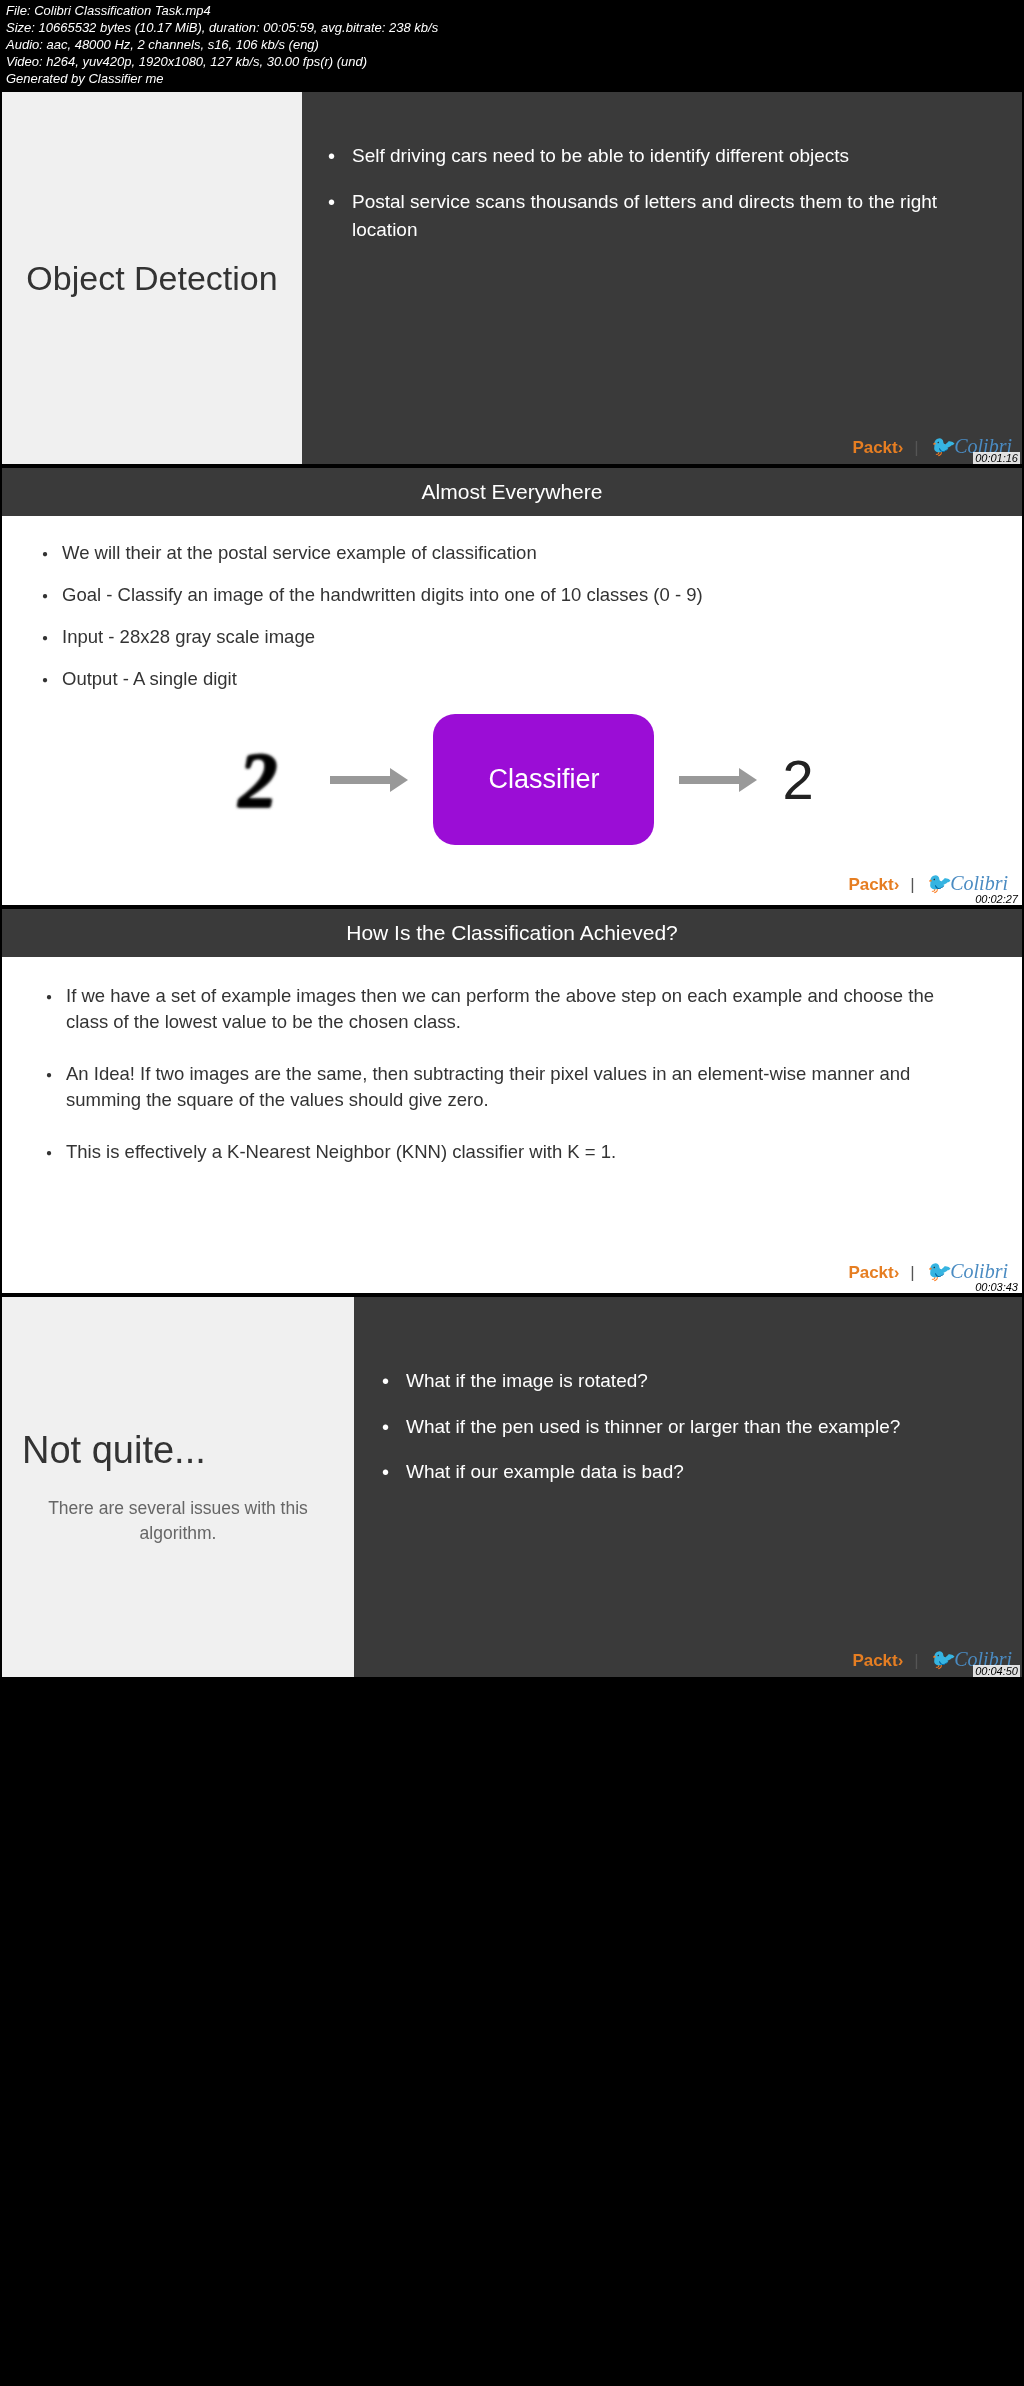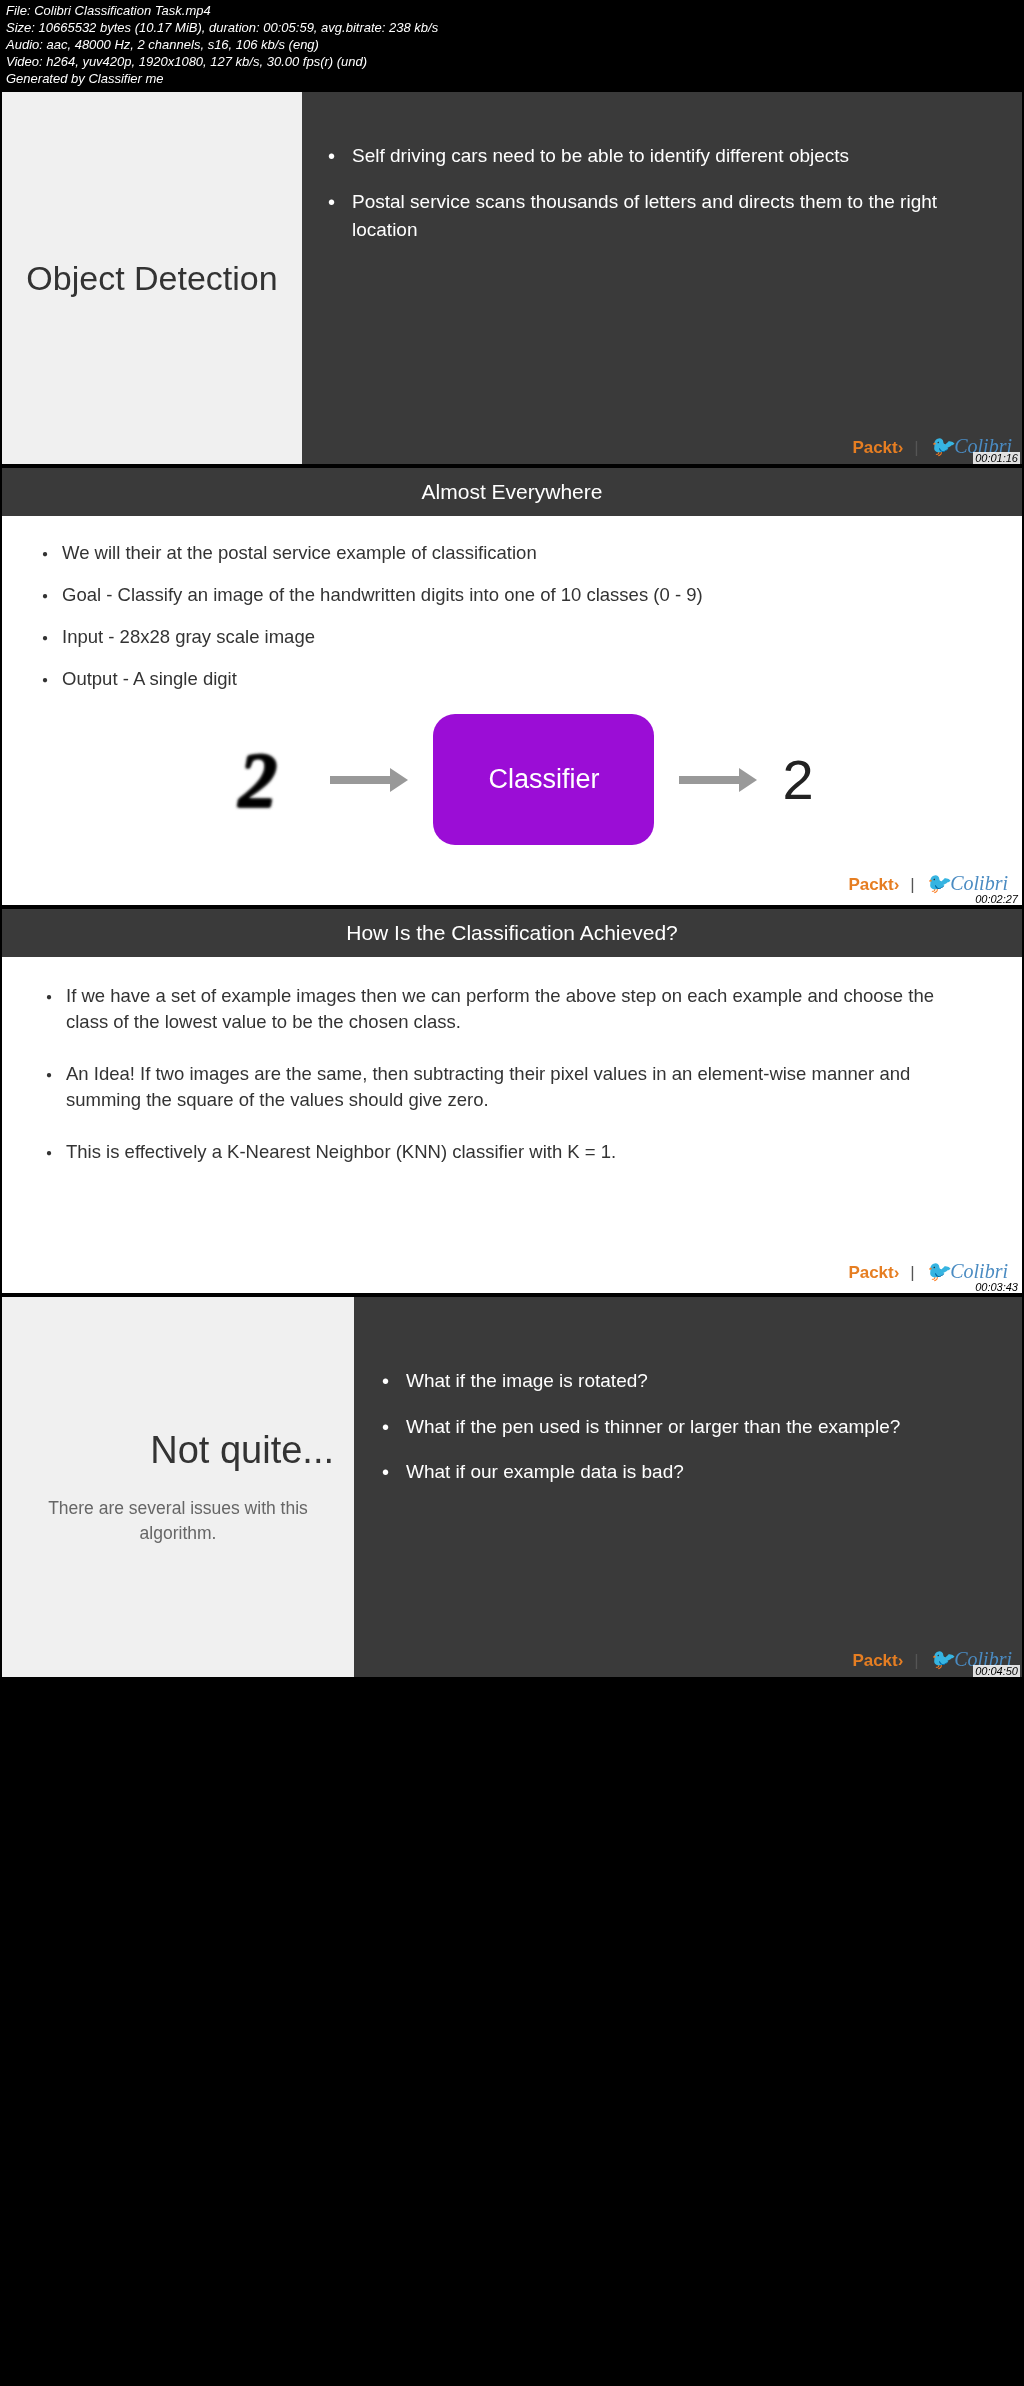--- a/index.html
+++ b/index.html
@@ -30,21 +30,21 @@
 .arrow { display: flex; align-items: center; }
 .arrow-line { width: 60px; height: 8px; background: #999; }
 .arrow-head { width: 0; height: 0; border-top: 12px solid transparent; border-bottom: 12px solid transparent; border-left: 18px solid #999; }
 .classifier-box { background: #9b0dd6; color: #fff; padding: 50px 55px; border-radius: 22px; font-size: 27px; }
 .output-digit { font-size: 56px; font-weight: 400; color: #222; }
 .slide2 .footer-brand { bottom: 10px; right: 14px; }
 .slide3-body { padding: 26px 44px 60px; min-height: 336px; }
 .sp-list li { margin-bottom: 26px; }
 .slide3 .footer-brand { bottom: 10px; right: 14px; }
 .slide4 { display: flex; height: 384px; position: relative; border: 2px solid #000; }
-.slide4-left { width: 352px; background: #f0f0f0; display: flex; flex-direction: column; align-items: flex-end; justify-content: center; padding: 20px; }
+.slide4-left { width: 352px; background: #f0f0f0; display: flex; flex-direction: column; align-items: flex-start; justify-content: center; padding: 20px; }
 .slide4-left h1 { font-size: 38px; color: #333; font-weight: 400; margin-bottom: 24px; }
 .slide4-left p { font-size: 17.5px; color: #666; text-align: center; line-height: 1.4; }
 .slide4-right { flex: 1; background: #3a3a3a; color: #fff; padding: 70px 50px 20px 22px; position: relative; }
 .slide4-right ul { list-style: none; padding-left: 30px; }
 .slide4-right li { font-size: 19px; margin-bottom: 18px; line-height: 1.45; position: relative; }
 .slide4-right li::before { content: "•"; position: absolute; left: -24px; font-size: 20px; }
 </style>
 </head>
 <body>
 

